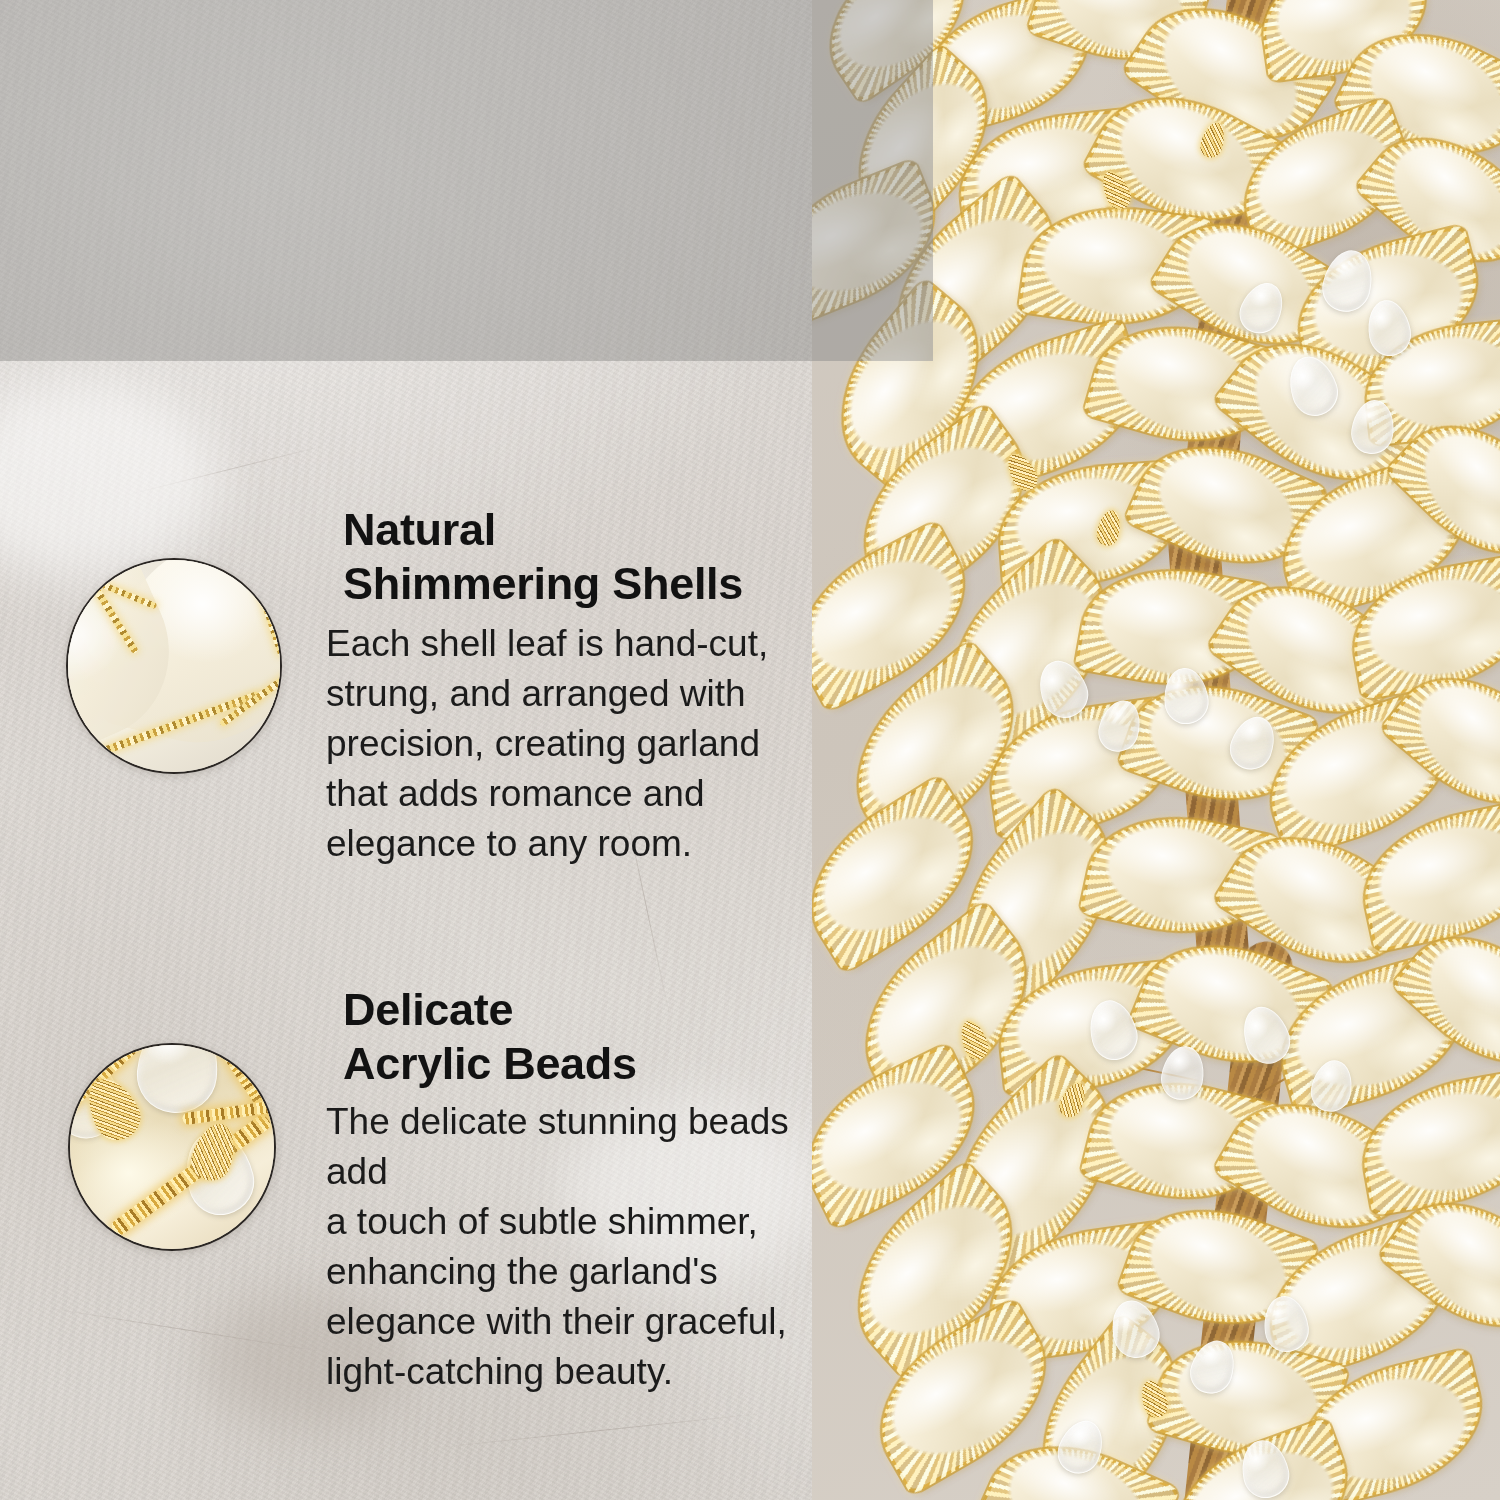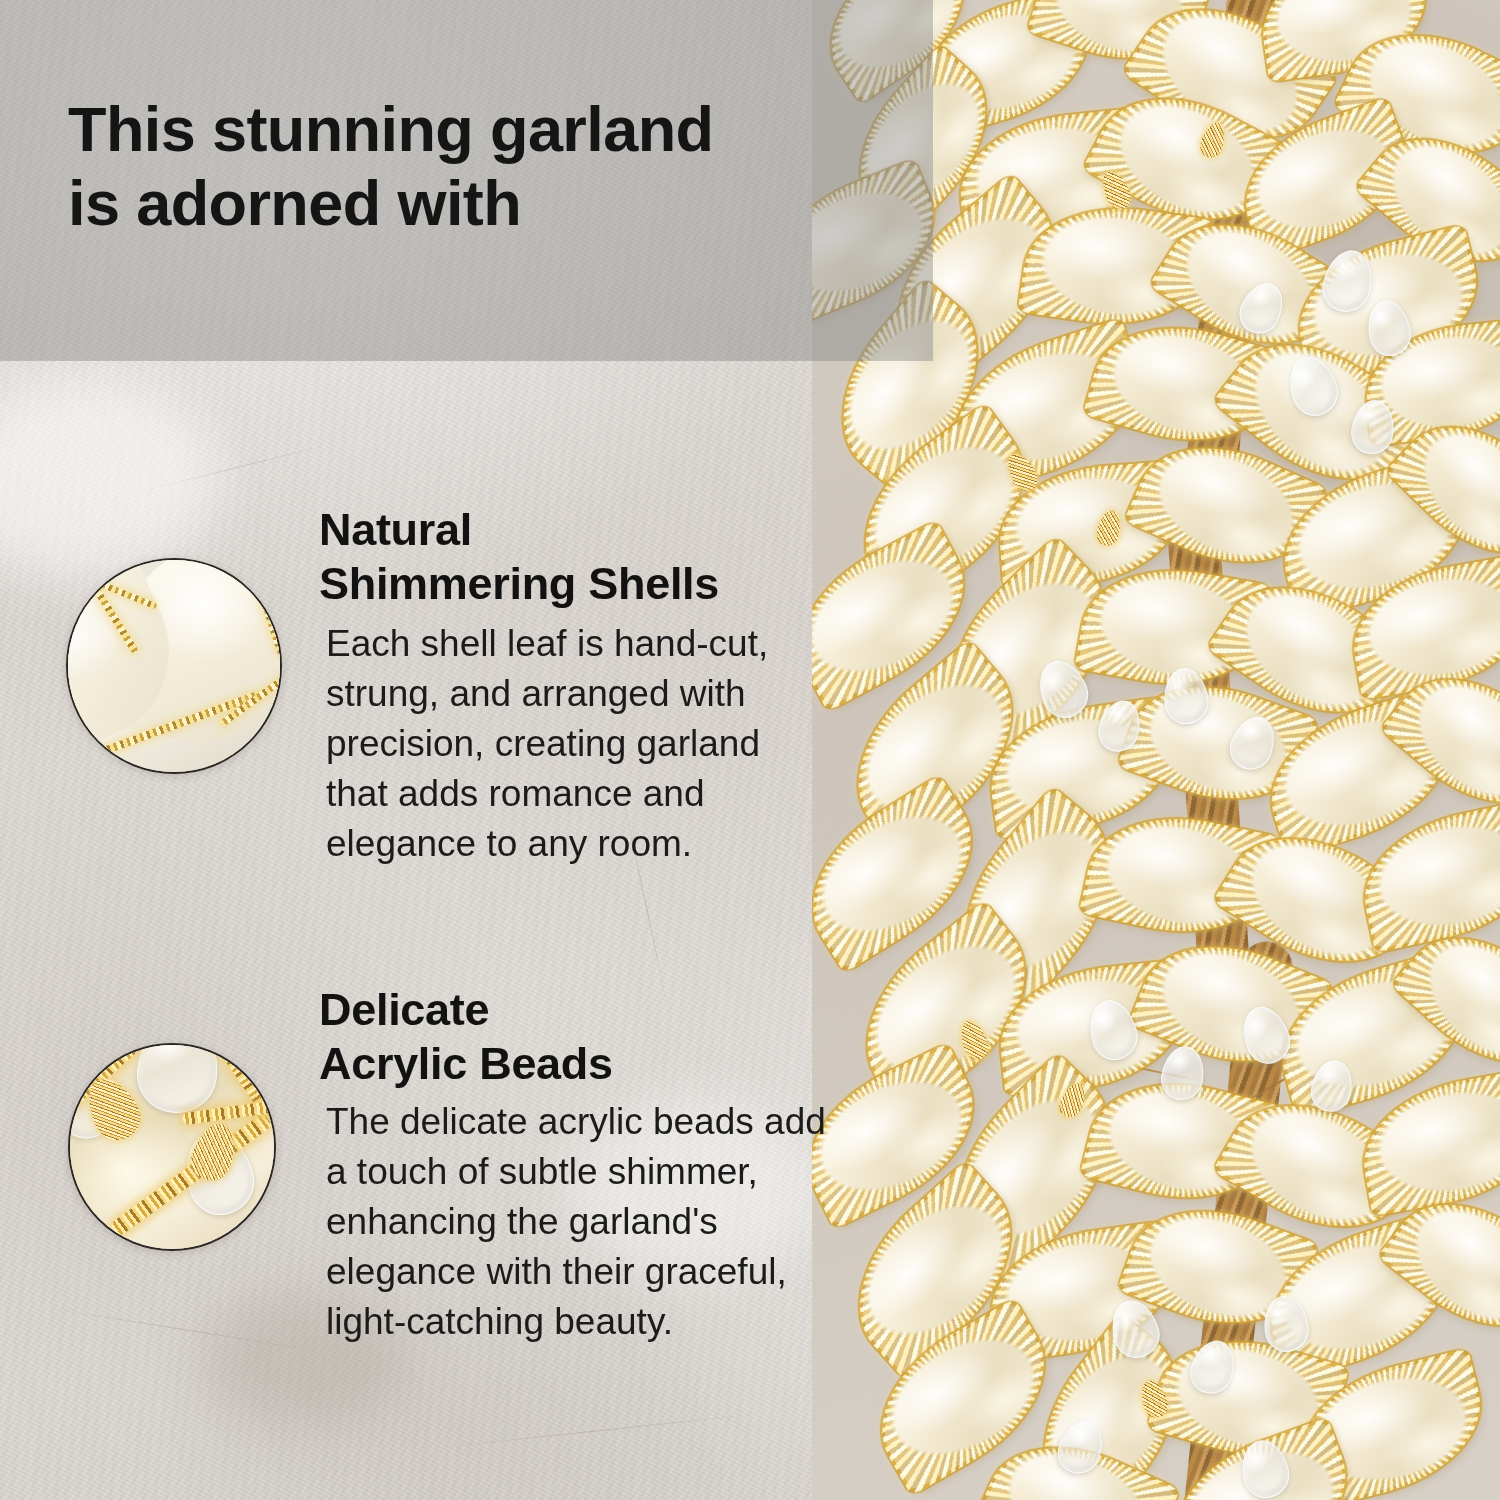--- a/index.html
+++ b/index.html
@@ -201,21 +201,21 @@
     position:absolute;
     background:
       repeating-linear-gradient(90deg,
         #fff0b4 0 3px, #d7a93f 3px 6px, #ffe9a0 6px 9px, #a87c27 9px 12px, #f5d682 12px 15px);
     box-shadow:0 0 9px 3px rgba(238,198,96,.70);
     border-radius:6px;
   }
 
   .ftitle{
     position:absolute;
-    left:319px; top:8px;
+    left:343px; top:8px;
     width:520px;
     font-family:"Liberation Sans", sans-serif;
     font-weight:bold;
     font-size:45px;
     line-height:54px;
     letter-spacing:-.3px;
     color:#121212;
     white-space:pre-line;
   }
   .fbody{
@@ -356,22 +356,20 @@
     <div class="bud" style="left:390px; top:122px; width:22px; height:36px; transform:rotate(16deg);"></div>
     <div class="bud" style="left:198px; top:452px; width:24px; height:40px; transform:rotate(-30deg);"></div>
     <div class="bud" style="left:286px; top:510px; width:22px; height:36px; transform:rotate(12deg);"></div>
     <div class="bud" style="left:150px; top:1020px; width:24px; height:40px; transform:rotate(-20deg);"></div>
     <div class="bud" style="left:250px; top:1082px; width:22px; height:36px; transform:rotate(26deg);"></div>
     <div class="bud" style="left:330px; top:1380px; width:24px; height:38px; transform:rotate(-18deg);"></div>
   </div>
 
   <div class="banner"></div>
 
-  <div class="headline">This stunning garland
-is adorned with</div>
 
   <div class="feature feature-1">
     <div class="bubble bubble-1">
       <div class="bubble-inner macro-shell">
         <div class="macro-shellface" style="left:56px; top:-18px; width:190px; height:210px; transform:rotate(14deg);"></div>
         <div class="macro-shellface" style="left:-40px; top:20px; width:150px; height:160px; transform:rotate(-24deg); opacity:.88;"></div>
         <div class="macro-edge" style="left:-18px; top:44px;  width:120px; height:7px; transform:rotate(58deg);"></div>
         <div class="macro-edge" style="left:-6px;  top:30px;  width:104px; height:6px; transform:rotate(22deg);"></div>
         <div class="macro-edge" style="left:30px;  top:166px; width:172px; height:8px; transform:rotate(-20deg);"></div>
         <div class="macro-edge" style="left:158px; top:54px;  width:94px;  height:6px; transform:rotate(72deg);"></div>
@@ -396,20 +394,20 @@
         <div class="glitter-band" style="left:-10px; top:28px;  width:96px;  height:14px; transform:rotate(-42deg);"></div>
         <div class="glitter-band" style="left:32px;  top:128px; width:190px; height:16px; transform:rotate(-36deg);"></div>
         <div class="glitter-band" style="left:88px;  top:6px;   width:150px; height:13px; transform:rotate(56deg);"></div>
         <div class="glitter-band" style="left:118px; top:66px;  width:120px; height:12px; transform:rotate(-8deg);"></div>
         <div class="bud" style="left:26px;  top:38px;  width:46px;  height:64px; transform:rotate(-28deg);"></div>
         <div class="bud" style="left:130px; top:84px;  width:40px;  height:58px; transform:rotate(18deg);"></div>
       </div>
     </div>
     <div class="ftitle">Delicate
 Acrylic Beads</div>
-    <div class="fbody fbody-2">The delicate acrylic beads add
+    <div class="fbody fbody-2">The delicate stunning beads add
 a touch of subtle shimmer,
 enhancing the garland's
 elegance with their graceful,
 light-catching beauty.</div>
   </div>
 
 </div>
 
 </body></html>

